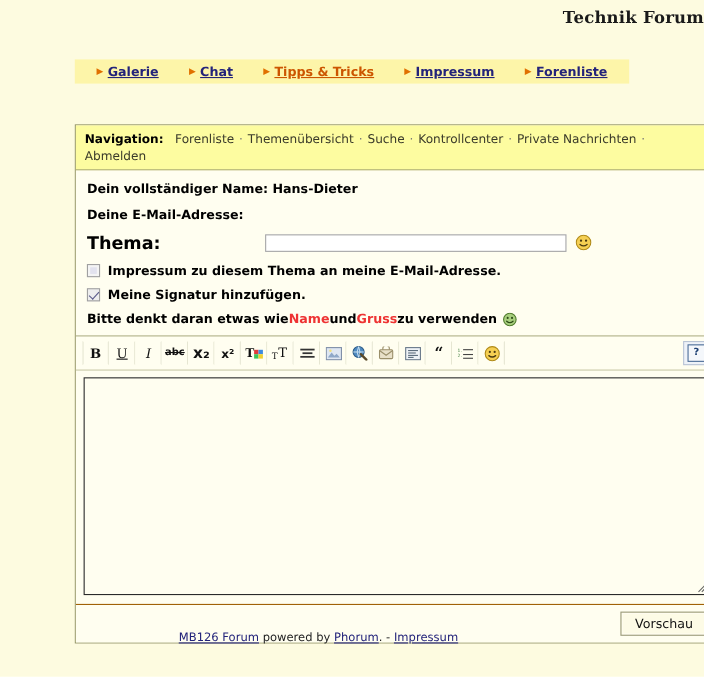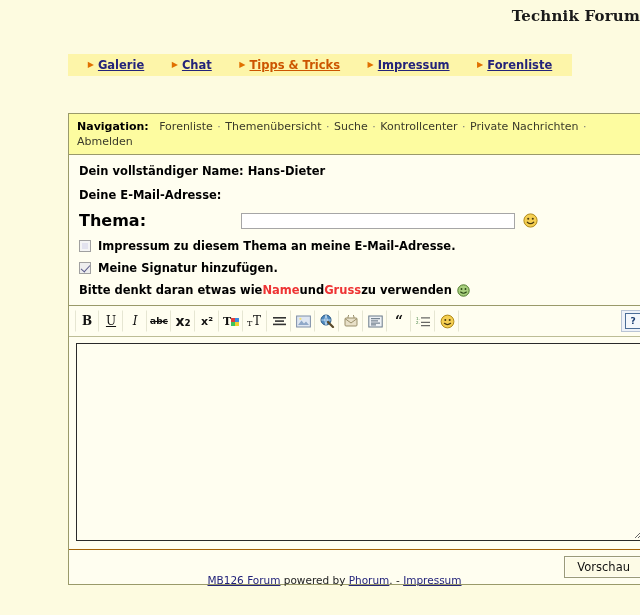--- a/index.html
+++ b/index.html
@@ -284,21 +284,20 @@
 
   
   .footer {
     position: absolute;
     left: 0;
     top: 574px;
     width: 579px;
     text-align: center;
     font-size: 10.5px;
     color: #222;
-    padding-left: 45px;
   }
   .footer a {
     color: #23237a;
     text-decoration: underline;
     cursor: pointer;
   }
 </style>
 </head>
 <body>
 

